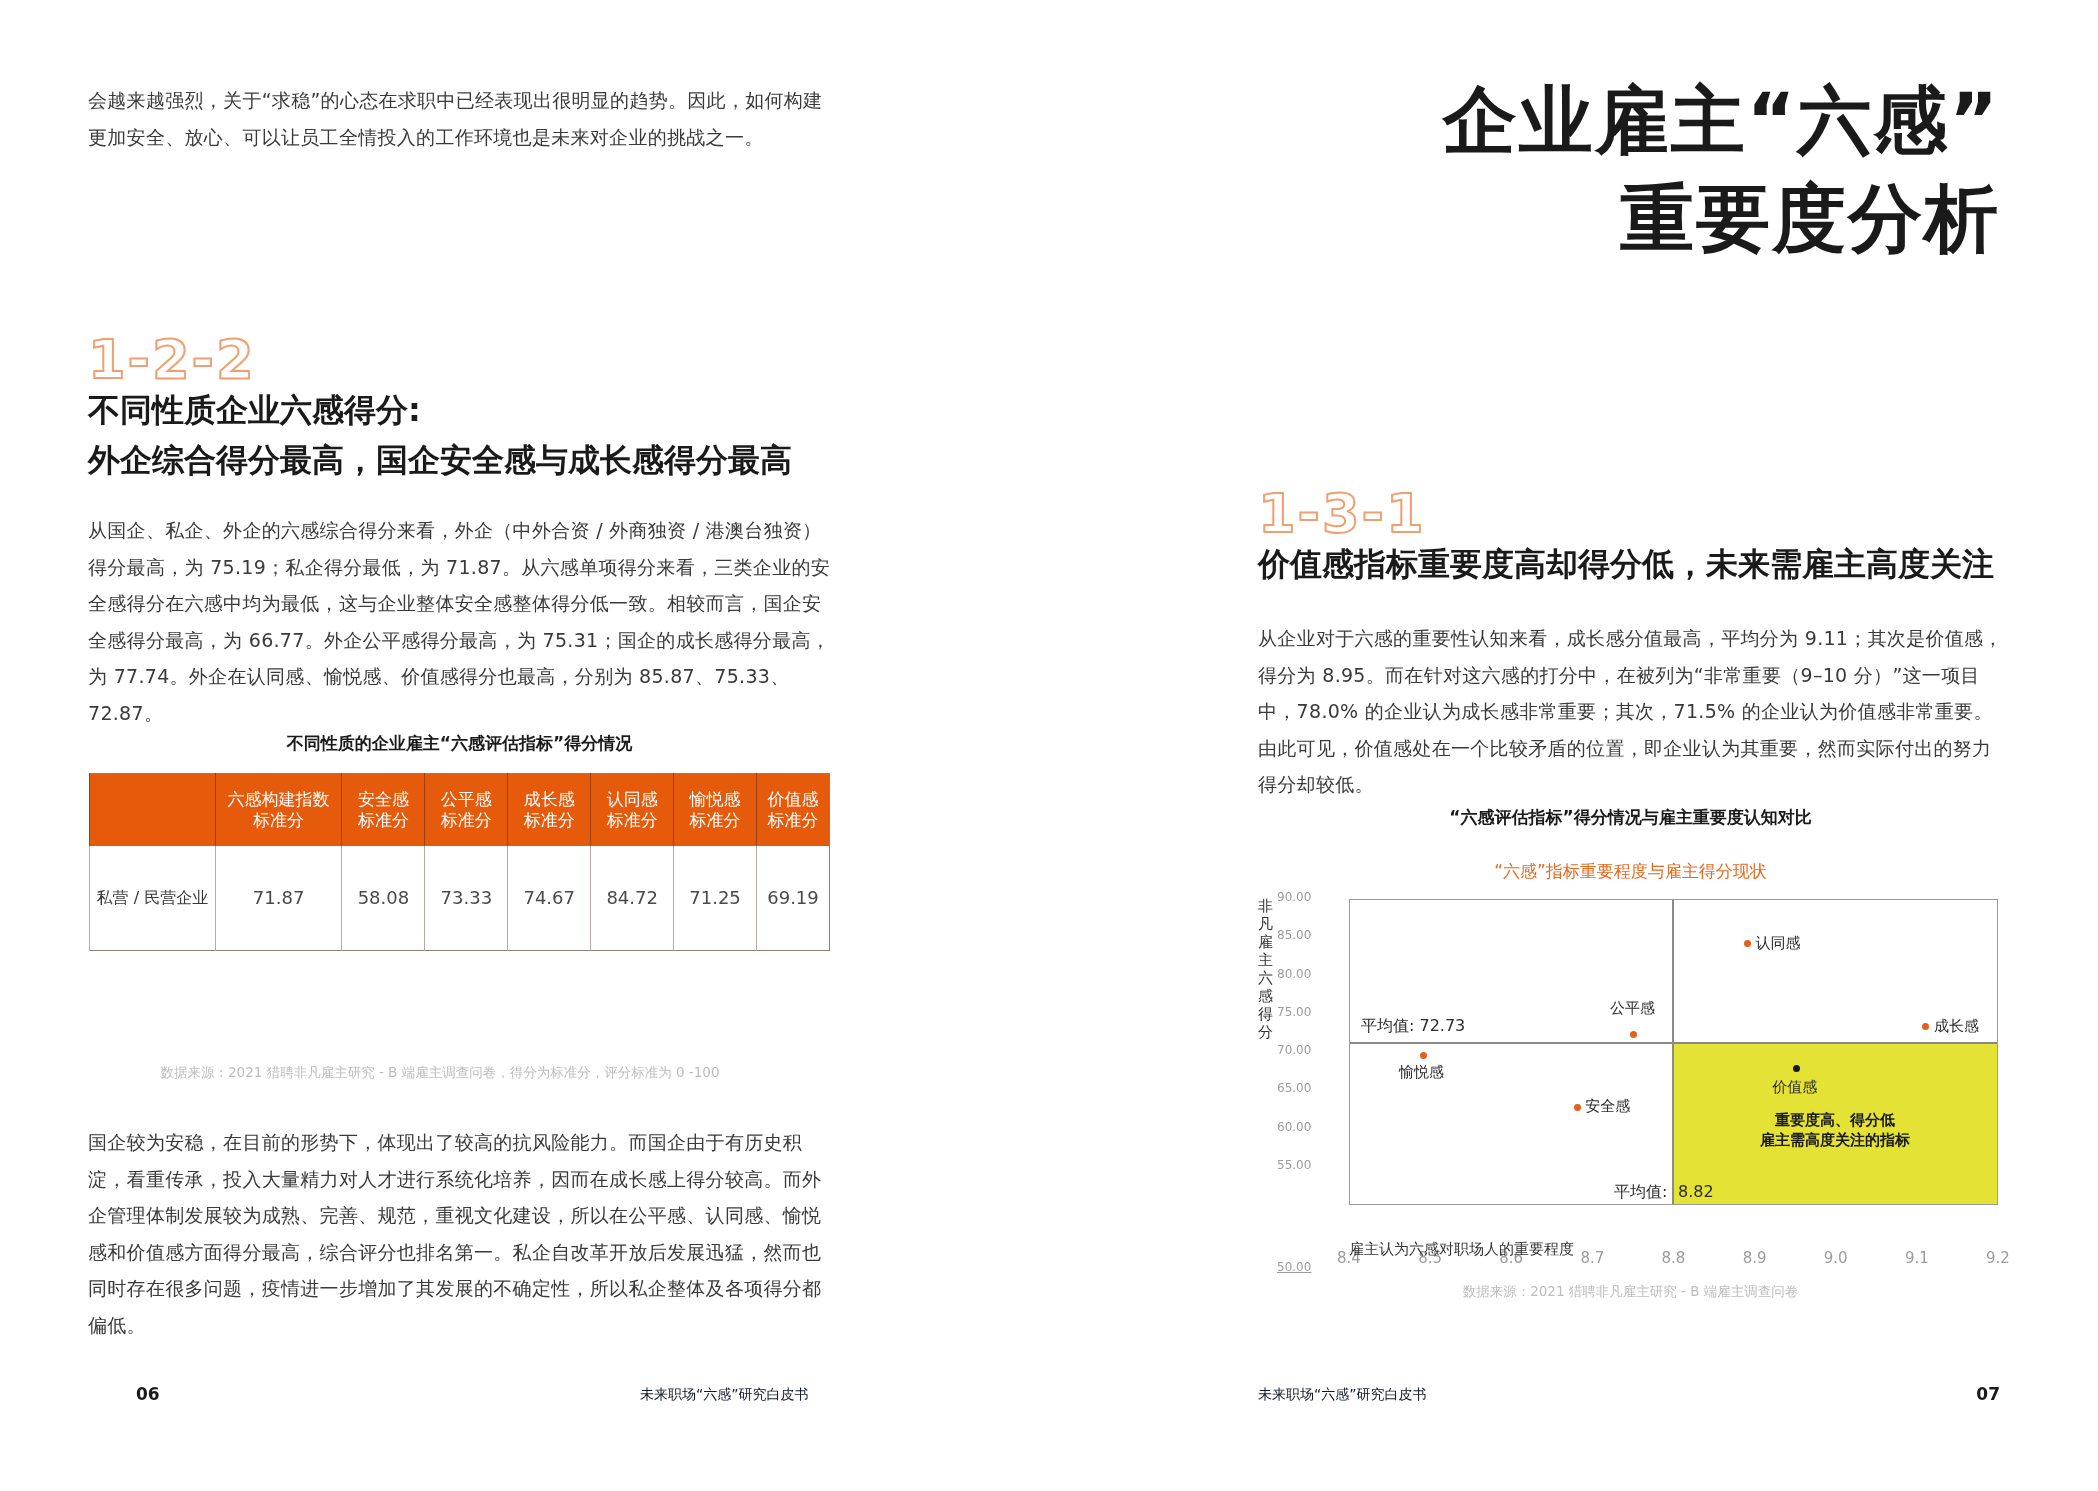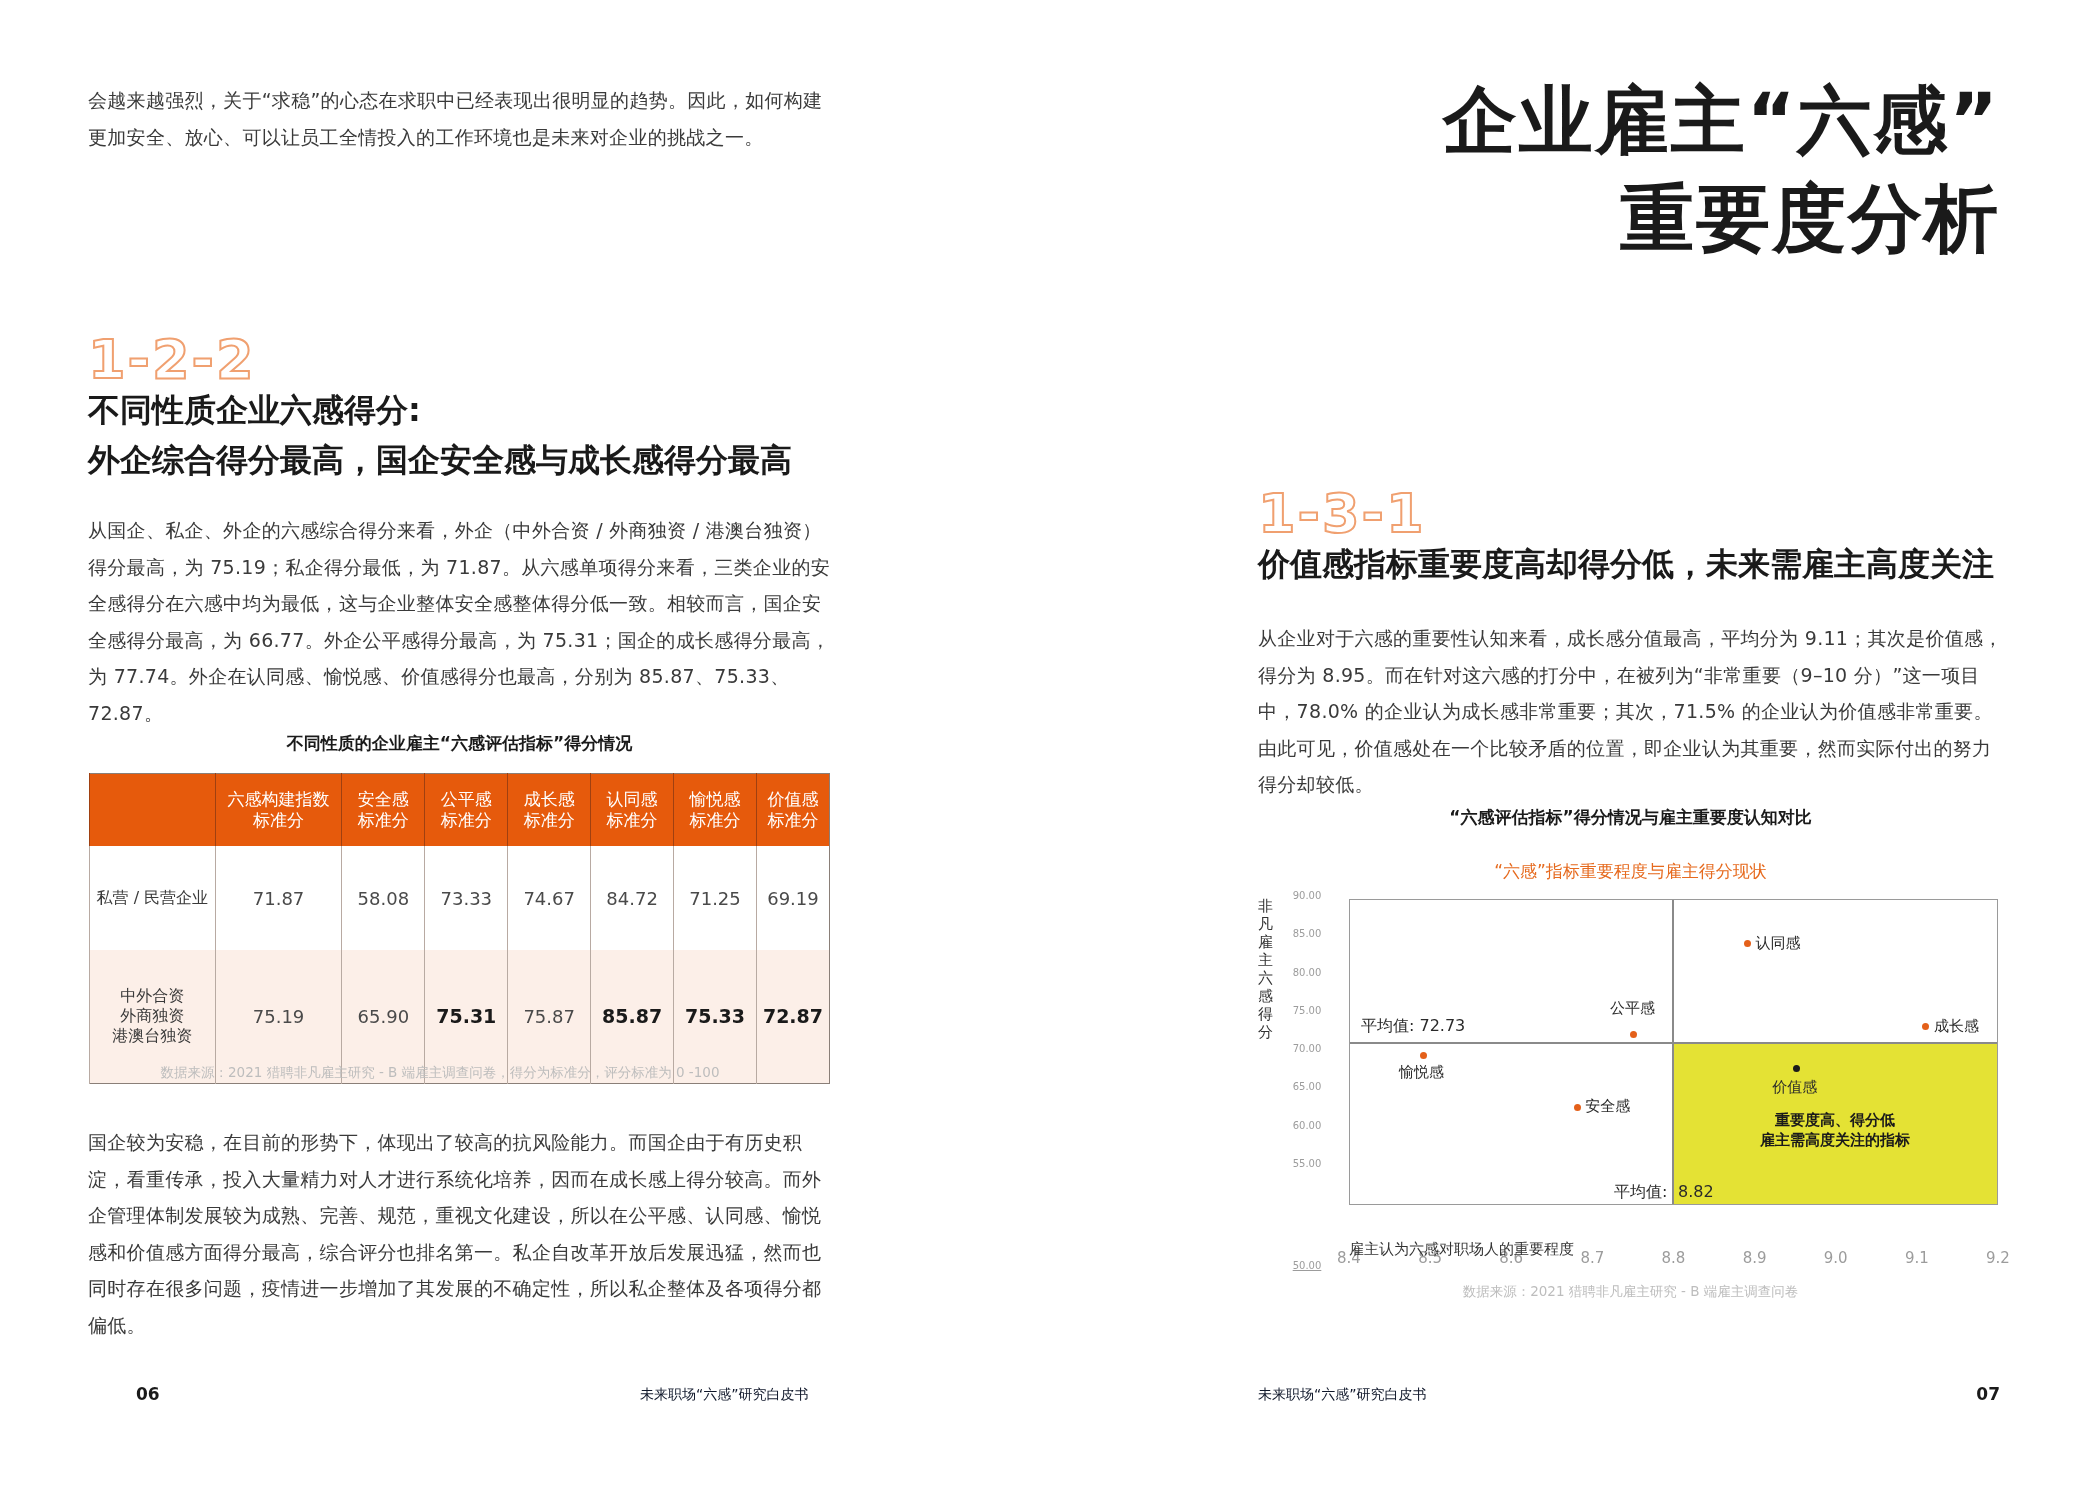--- a/index.html
+++ b/index.html
@@ -19,21 +19,21 @@
   table.scores td { text-align:center; font-size:18px; color:#4a4a4a; border-left:1.5px solid #b8aaa2; padding:0; }
   table.scores td.rowlabel { font-size:16px; line-height:20px; color:#3a3a3a; }
   table.scores tr.shade td { background:#fcefe8; }
   table.scores tr.plain td { background:#ffffff; }
   table.scores td.bold { font-weight:700; color:#1a1a1a; font-size:19px; }
   .source { font-size:13.5px; color:#bdbdbd; }
   .footer-title { font-size:14px; color:#0f172a; }
   .page-num { font-size:17px; font-weight:700; color:#1a1a1a; }
   .chart-title { font-weight:700; font-size:17px; color:#1a1a1a; text-align:center; }
   .chart-subtitle { font-size:17px; color:#e66a1e; text-align:center; }
-  .ytick { font-size:10px; color:#9c9c9c; text-align:center; width:60px; }
+  .ytick { font-size:12px; color:#9c9c9c; text-align:left; width:60px; }
   .xtick { font-size:15px; color:#9c9c9c; text-align:center; width:40px;margin-top:36px; }
   .ylabel-vert { font-size:15px; color:#333; width:18px; line-height:18px; text-align:left; word-break:break-all; }
   .plot { position:absolute; left:1349px; top:899px; width:649px; height:306px;
           border:1.5px solid #9a9a9a; box-sizing:border-box; background:#fff; }
   .quadrant { position:absolute; background:#e4e234; }
   .hline { position:absolute; height:1.5px; background:#8a8a8a; }
   .vline { position:absolute; width:1.5px; background:#8a8a8a; }
   .dot { position:absolute; width:7px; height:7px; border-radius:50%; background:#e4601a; margin-left:-3.5px; margin-top:-3.5px; }
   .dot.dark { background:#1a1a1a; }
   .pt-label { position:absolute; font-size:15px; color:#2a2a2a; white-space:nowrap; }
@@ -102,34 +102,20 @@
       <tr class="plain" style="height: 104px; margin-top: 16px;">
         <td class="rowlabel">私营 / 民营企业</td>
         <td>71.87</td>
         <td>58.08</td>
         <td>73.33</td>
         <td>74.67</td>
         <td>84.72</td>
         <td>71.25</td>
         <td>69.19</td>
       </tr>
-      <tr class="shade" style="height: 133px;">
-        <td class="rowlabel">
-          <div>中外合资</div>
-          <div>外商独资</div>
-          <div>港澳台独资</div>
-        </td>
-        <td>75.19</td>
-        <td>65.90</td>
-        <td class="bold">75.31</td>
-        <td>75.87</td>
-        <td class="bold">85.87</td>
-        <td class="bold">75.33</td>
-        <td class="bold">72.87</td>
-      </tr>
     </tbody>
 </table>
 
 <div class="abs source" style="left:89px; top:1064px; width:702px; text-align:center;">数据来源：2021 猎聘非凡雇主研究 - B 端雇主调查问卷，得分为标准分，评分标准为 0 -100</div>
 
 <div class="abs para" style="left:88px; top:1124px; width:745px;">国企较为安稳，在目前的形势下，体现出了较高的抗风险能力。而国企由于有历史积淀，看重传承，投入大量精力对人才进行系统化培养，因而在成长感上得分较高。而外企管理体制发展较为成熟、完善、规范，重视文化建设，所以在公平感、认同感、愉悦感和价值感方面得分最高，综合评分也排名第一。私企自改革开放后发展迅猛，然而也同时存在很多问题，疫情进一步增加了其发展的不确定性，所以私企整体及各项得分都偏低。</div>
 
 <div class="abs page-num" style="left:88px; top:1384px;margin-left:48px;">06</div>
 <div class="abs footer-title" style="left:640px; top:1386px;">未来职场“六感”研究白皮书</div>
 

